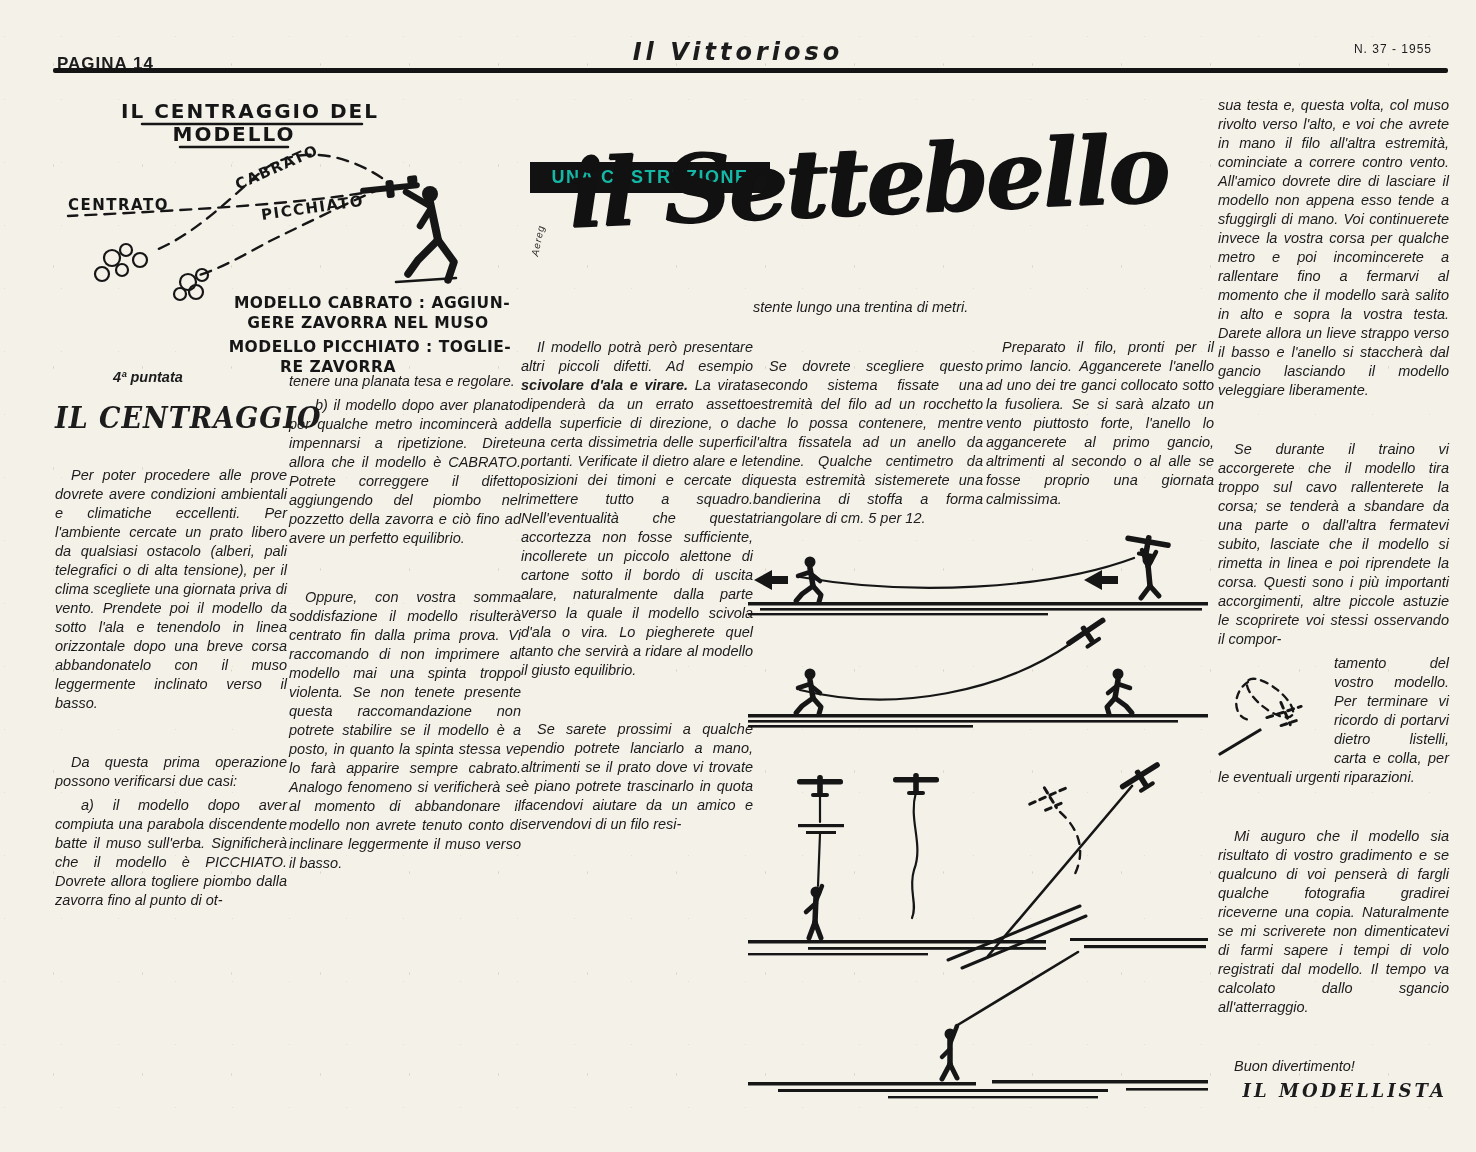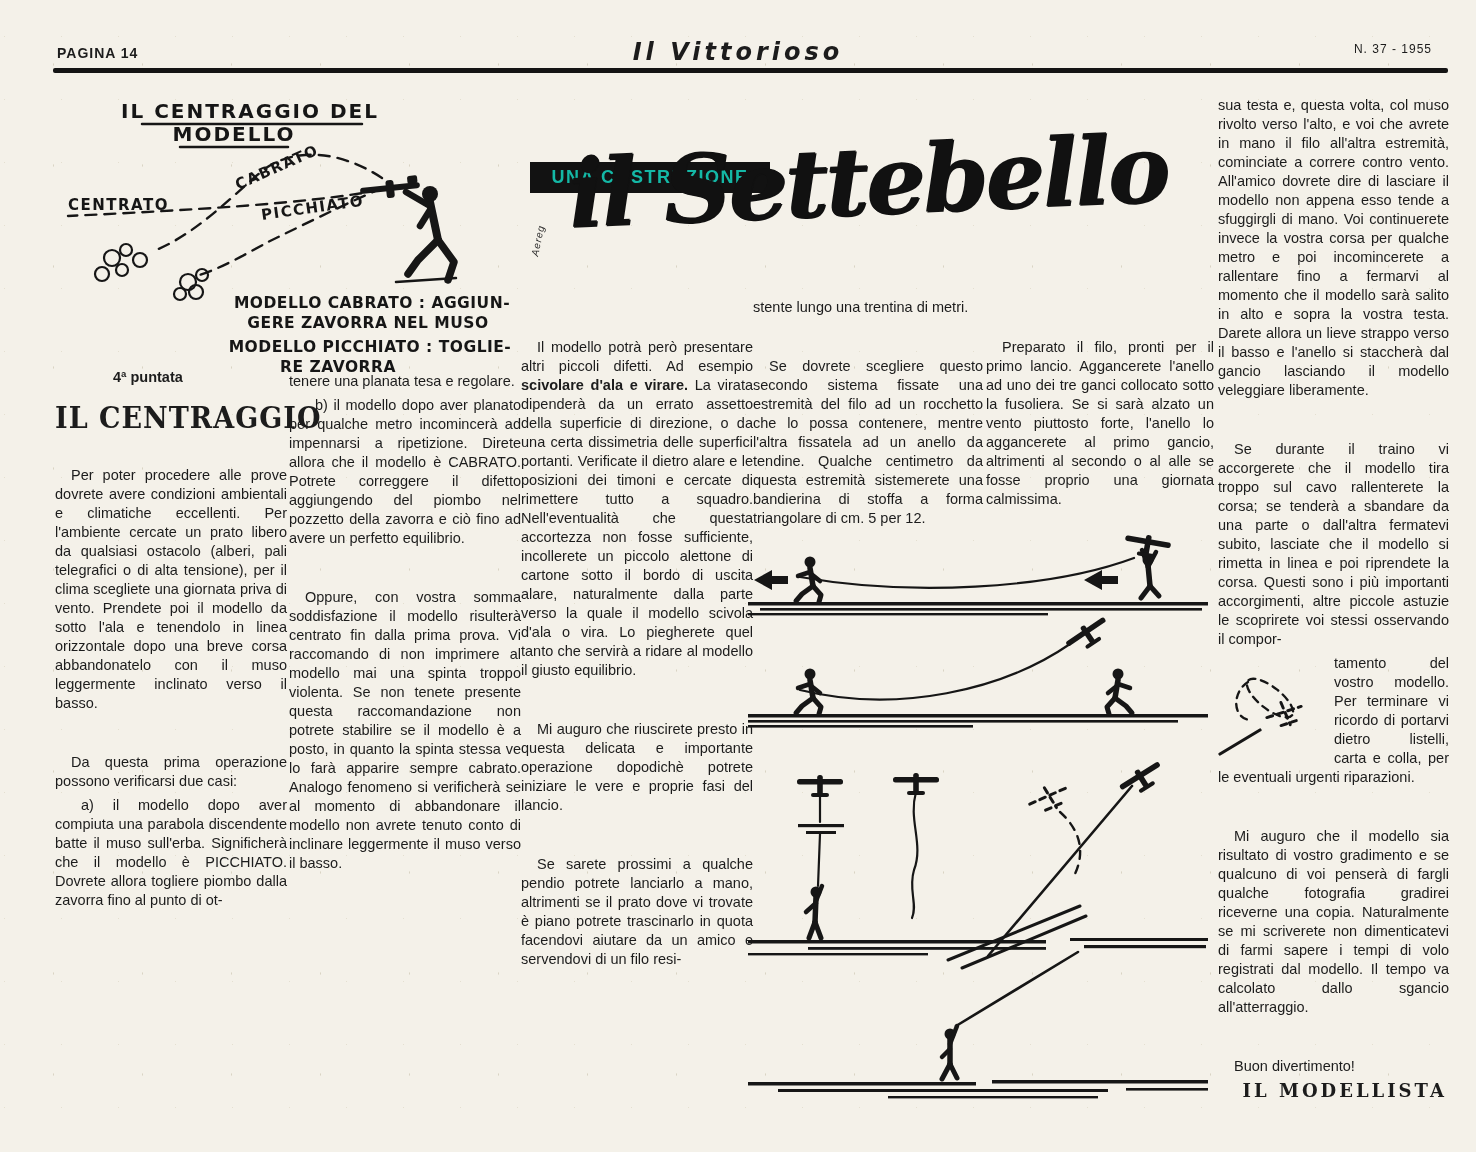--- a/index.html
+++ b/index.html
@@ -14,29 +14,29 @@
   #page{
     position:absolute;inset:0;
     background-color:#f4f1e9;
     background-image:
       radial-gradient(#d9d4c4 0.8px, transparent 1px),
       radial-gradient(#e4dfd0 0.7px, transparent 0.9px);
     background-size:89px 101px, 57px 63px;
     background-position:9px 14px, 33px 5px;
   }
   
-  .hdr-left{position:absolute;left:57px;top:45px;font-size:14px;font-weight:bold;letter-spacing:1px;}
+  .hdr-left{position:absolute;left:57px;top:54px;font-size:17px;font-weight:bold;letter-spacing:1px;}
   .hdr-center{position:absolute;left:0;right:0;top:38px;text-align:center;
     font-family:"DejaVu Sans",sans-serif;font-weight:bold;font-style:italic;
     font-size:24px;letter-spacing:4px;}
   .hdr-right{position:absolute;right:44px;top:42px;font-size:12px;font-weight:normal;letter-spacing:1px;}
   .hdr-rule{position:absolute;left:53px;top:68px;width:1395px;height:5px;background:#141414;border-radius:2px;}
 
   
-  .col{position:absolute;width:232px;font-size:14.5px;line-height:19px;text-align:justify;}
+  .col{position:absolute;width:232px;font-size:14.5px;line-height:19px;text-align:justify;font-style:italic;}
   .col p{margin:0 0 5px 0;}
   .col p.ind{text-indent:16px;margin-top:40px;}
   .col p.ind2{text-indent:26px;}
   .col p.flush{text-indent:0;}
   b.keep{font-weight:bold;}
 
   .part-label{font-weight:bold;font-size:14.5px;margin:0 0 20px 58px;}
   .headline{font-family:"DejaVu Serif",serif;font-weight:bold;font-size:27px;
     letter-spacing:1px;margin:0 0 14px 0;white-space:nowrap;transform:scaleY(1.12);transform-origin:left top;}
 
@@ -140,21 +140,20 @@
   </div>
 
   <div class="col" style="left:289px;top:372px;">
     <p class="flush">tenere una planata tesa e regolare.</p>
     <p class="ind2">b) il modello dopo aver planato per qualche metro incomincerà ad impennarsi a ripetizione. Direte allora che il modello è CABRATO. Potrete correggere il difetto aggiungendo del piombo nel pozzetto della zavorra e ciò fino ad avere un perfetto equilibrio.</p>
     <p class="ind">Oppure, con vostra somma soddisfazione il modello risulterà centrato fin dalla prima prova. Vi raccomando di non imprimere al modello mai una spinta troppo violenta. Se non tenete presente questa raccomandazione non potrete stabilire se il modello è a posto, in quanto la spinta stessa ve lo farà apparire sempre cabrato. Analogo fenomeno si verificherà se al momento di abbandonare il modello non avrete tenuto conto di inclinare leggermente il muso verso il basso.</p>
   </div>
 
   <div class="col" style="left:521px;top:298px;">
     <p class="ind"><span>Il modello potrà però presentare altri piccoli difetti. Ad esempio </span><b class="keep">scivolare d'ala e virare.</b><span> La virata dipenderà da un errato assetto della superficie di direzione, o da una certa dissimetria delle superfici portanti. Verificate il dietro alare e le posizioni dei timoni e cercate di rimettere tutto a squadro. Nell'eventualità che questa accortezza non fosse sufficiente, incollerete un piccolo alettone di cartone sotto il bordo di uscita alare, naturalmente dalla parte verso la quale il modello scivola d'ala o vira. Lo piegherete quel tanto che servirà a ridare al modello il giusto equilibrio.</span></p>
-    <p class="ind">Mi auguro che riuscirete presto in questa delicata e importante operazione dopodichè potrete iniziare le vere e proprie fasi del lancio.</p>
     <p class="ind">Se sarete prossimi a qualche pendio potrete lanciarlo a mano, altrimenti se il prato dove vi trovate è piano potrete trascinarlo in quota facendovi aiutare da un amico e servendovi di un filo resi-</p>
   </div>
 
   <div class="col" style="left:753px;top:298px;width:230px;">
     <p class="flush">stente lungo una trentina di metri.</p>
     <p class="ind">Se dovrete scegliere questo secondo sistema fissate una estremità del filo ad un rocchetto che lo possa contenere, mentre l'altra fissatela ad un anello da tendine. Qualche centimetro da questa estremità sistemerete una bandierina di stoffa a forma triangolare di cm. 5 per 12.</p>
   </div>
 
   <div class="col" style="left:986px;top:298px;width:228px;">
     <p class="ind">Preparato il filo, pronti per il primo lancio. Aggancerete l'anello ad uno dei tre ganci collocato sotto la fusoliera. Se si sarà alzato un vento piuttosto forte, l'anello lo aggancerete al primo gancio, altrimenti al secondo o al alle se fosse proprio una giornata calmissima.</p>

